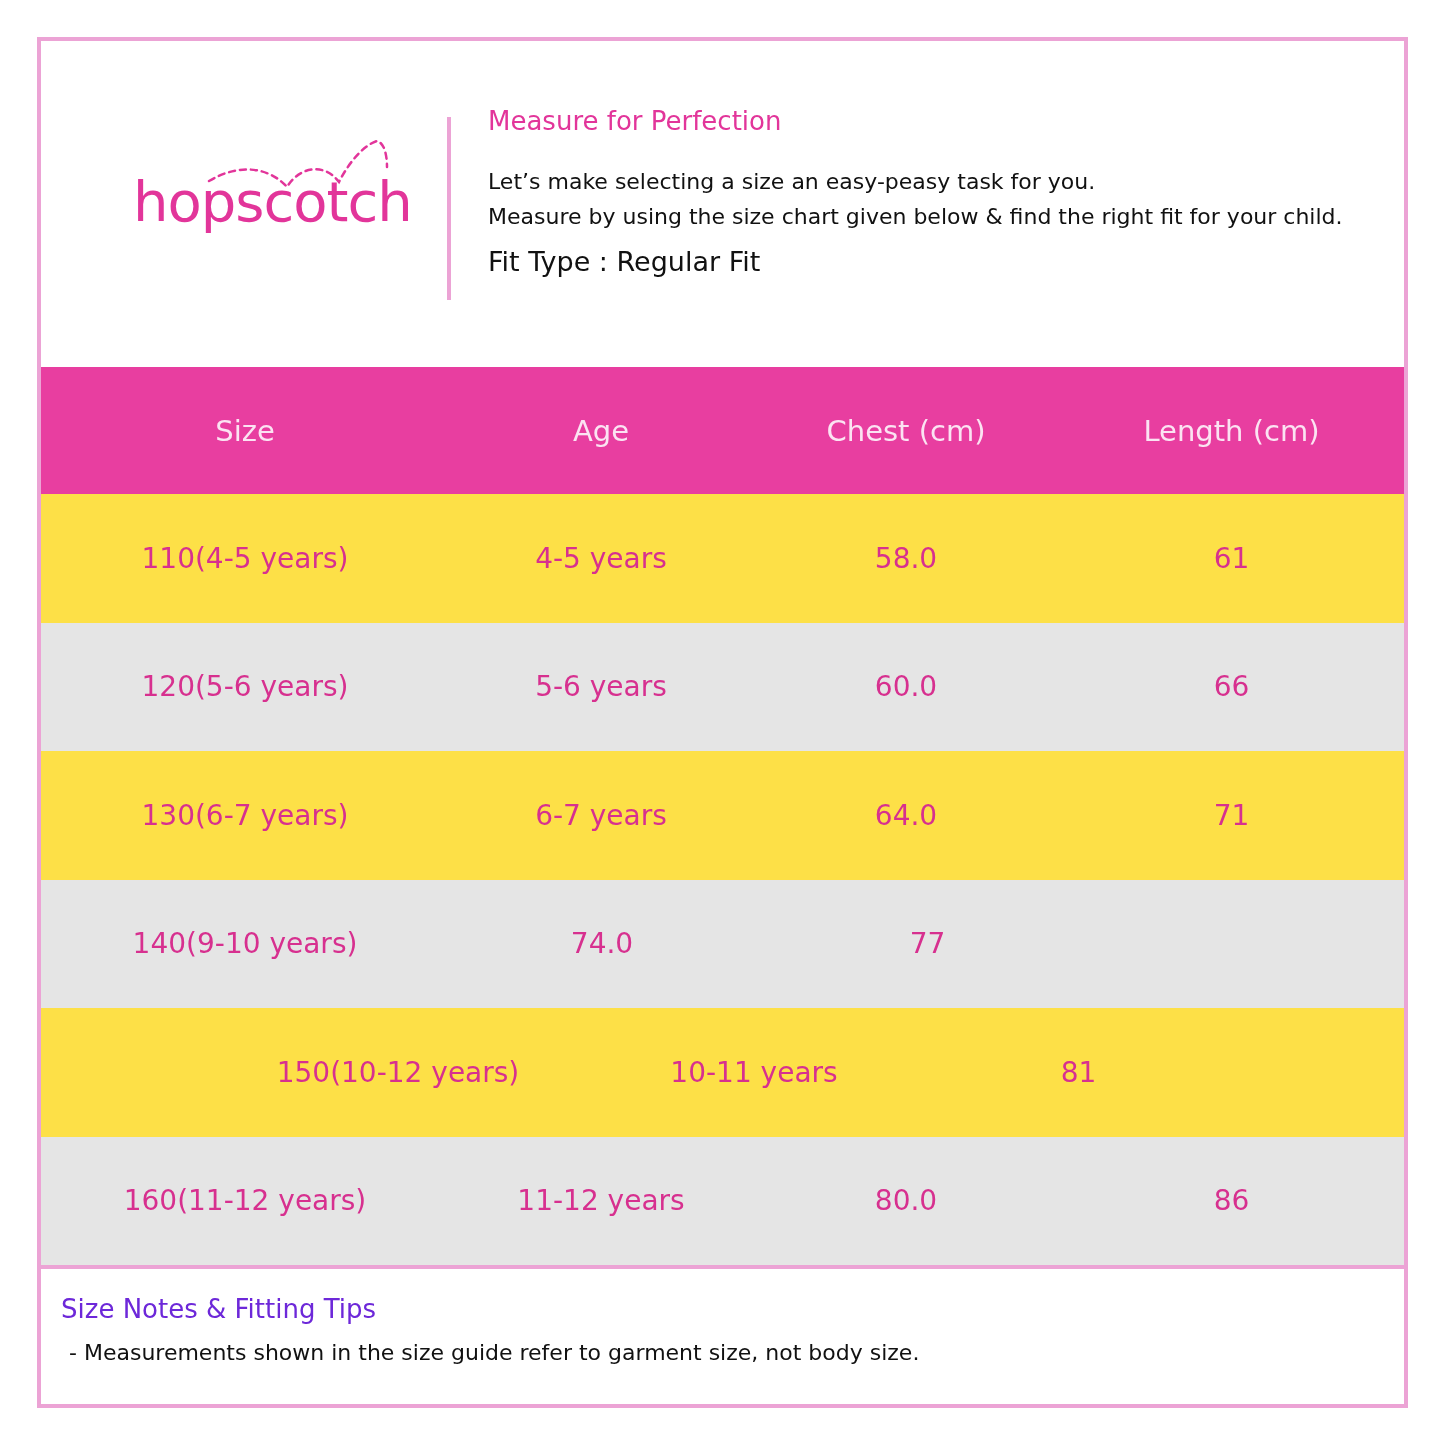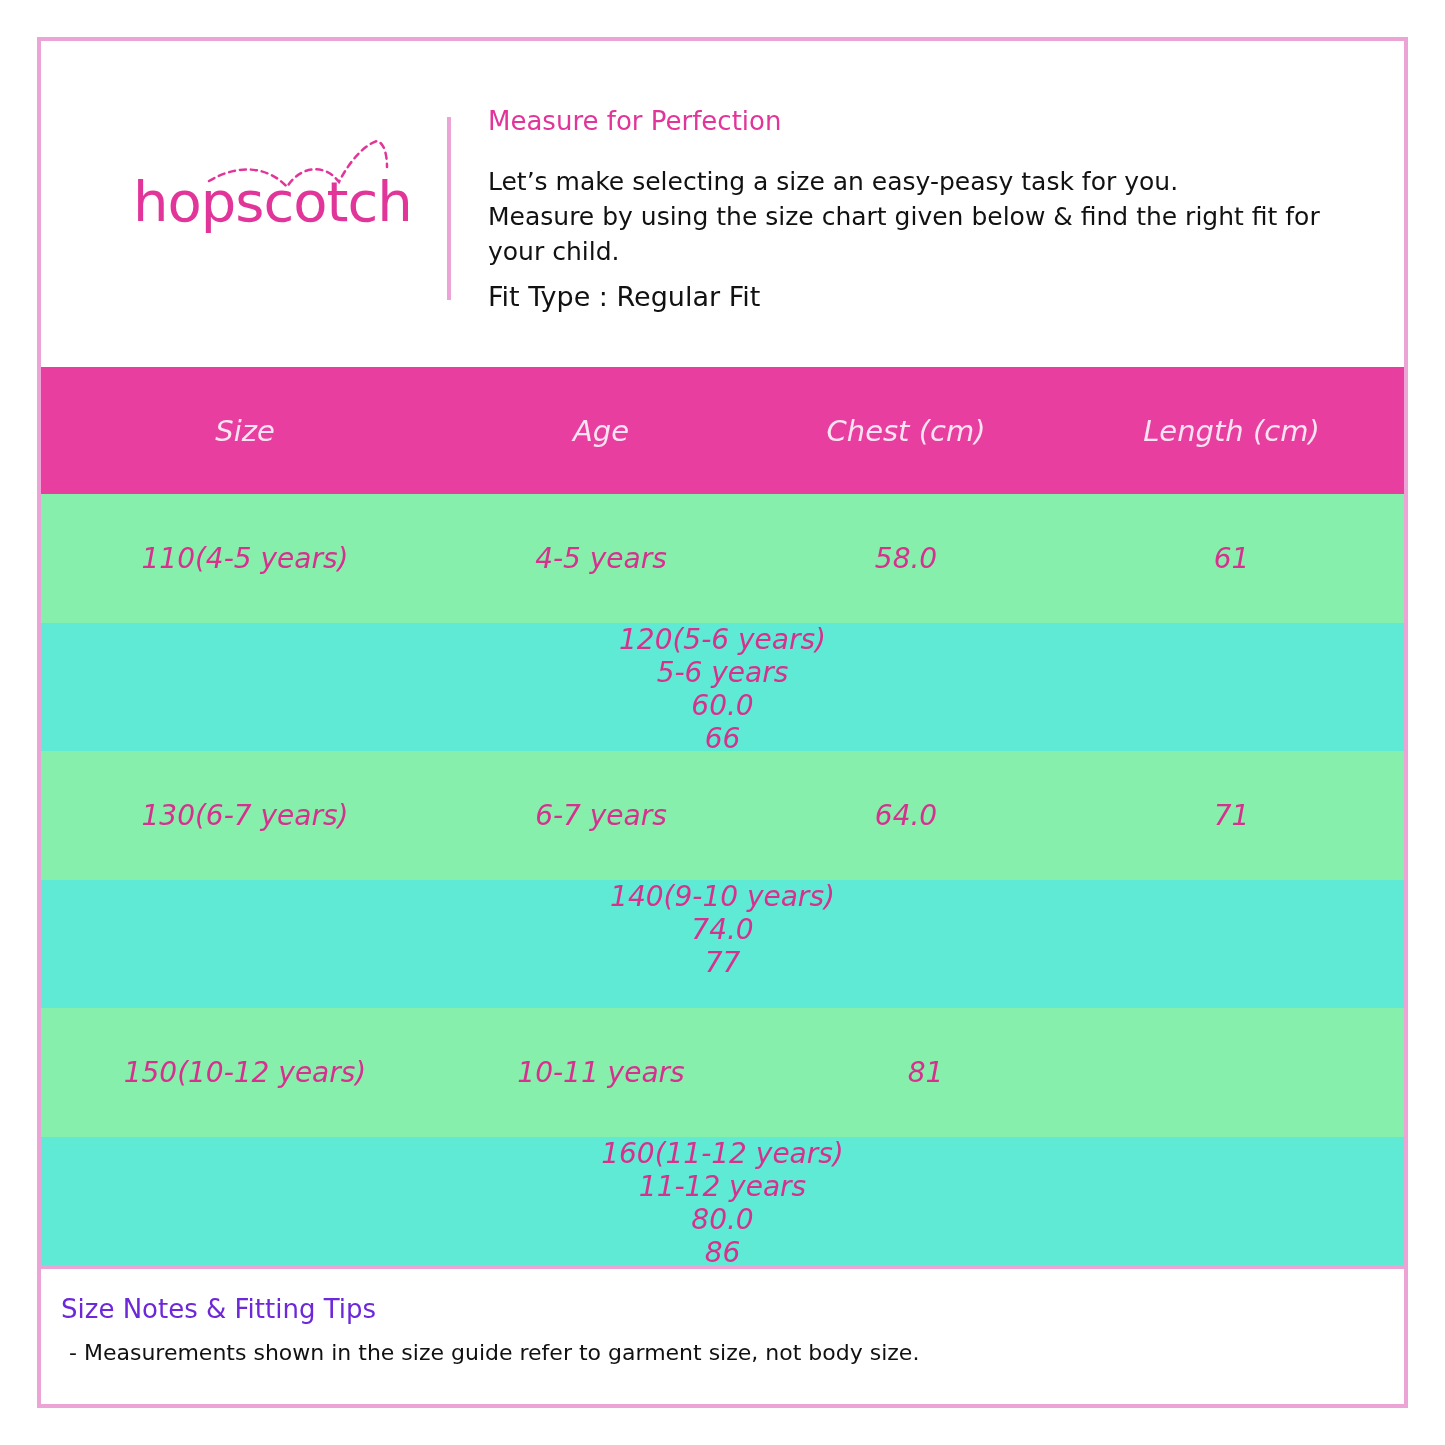--- a/index.html
+++ b/index.html
@@ -62,38 +62,37 @@
       top: 62px;
       width: 870px;
     }
     .intro-title {
       font-size: 26px;
       color: #e2359a;
       margin: 0 0 25px 0;
       line-height: 36px;
     }
     .intro-text {
-      font-size: 25px;
+      font-size: 22px;
       color: #111111;
       line-height: 35px;
       margin: 0;
     }
     .intro-fit {
       font-size: 27px;
       color: #111111;
       margin-top: 8px;
       line-height: 40px;
     }
     
     .table {
       position: absolute;
       left: 0px;
       top: 326px;
       width: 1363px;
-      font-style: italic;
     }
     .thead {
       height: 127px;
       background: #e83ea0;
       display: flex;
       align-items: center;
     }
     .th {
       color: #fbe3f2;
       font-size: 29px;
@@ -101,22 +100,22 @@
     }
     .col-0 { width: 408px; }
     .col-1 { width: 304px; }
     .col-2 { width: 306px; }
     .col-3 { width: 345px; }
     .tr {
       height: 128.5px;
       display: flex;
       align-items: center;
     }
-    .tr.odd { background: #86efac; }
-    .tr.even { background: #5eead4; flex-direction: column; }
+    .tr.odd { background: #fde047; justify-content: center; }
+    .tr.even { background: #e5e5e5; }
     .td {
       color: #d7308f;
       font-size: 28px;
       text-align: center;
     }
     .table-bottom {
       height: 4px;
       background: #eca3d5;
     }
     

